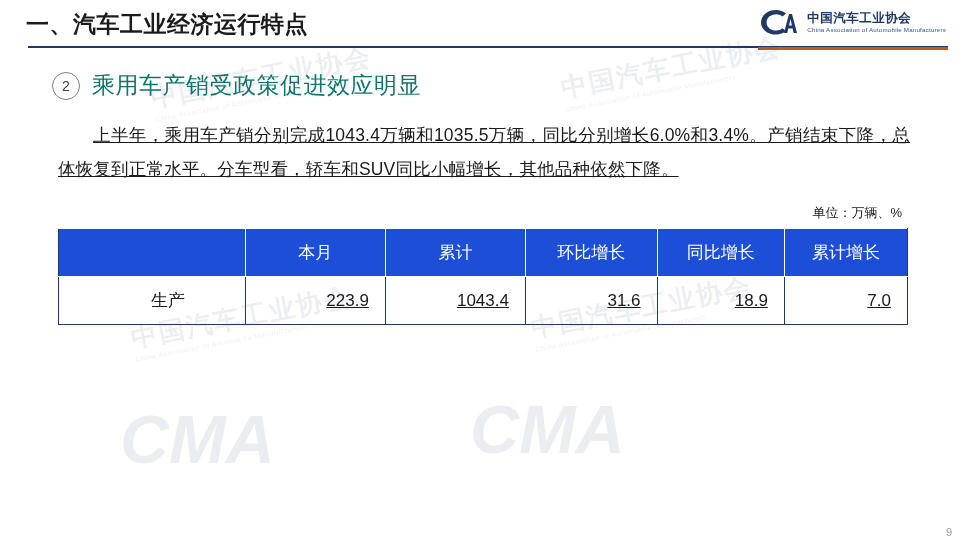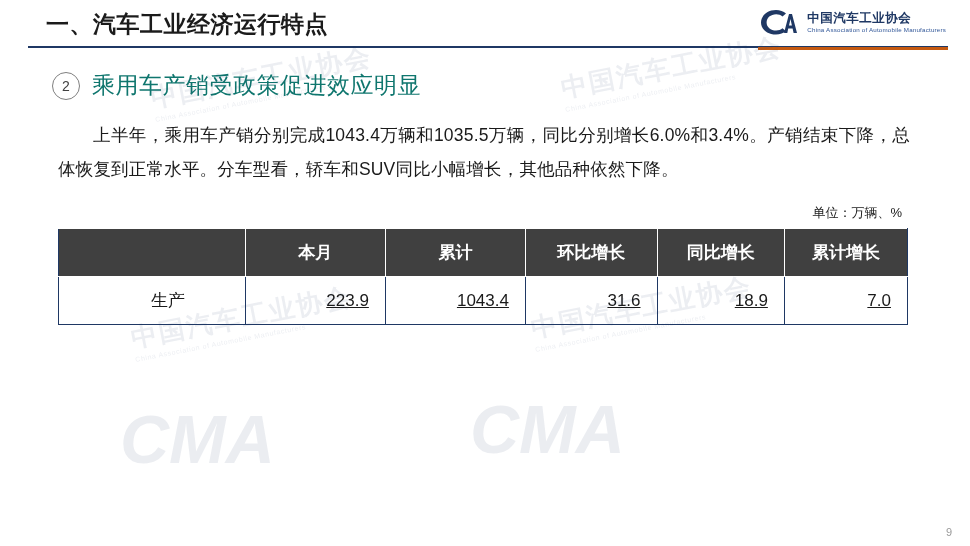--- a/index.html
+++ b/index.html
@@ -15,21 +15,21 @@
     overflow: hidden;
     position: relative;
   }
 
   
   .slide-header {
     position: relative;
     height: 48px;
     display: flex;
     align-items: center;
-    padding: 0 24px 0 46px;
+    padding: 0 24px 0 26px;
     box-sizing: border-box;
   }
   .header-title {
     font-size: 23px;
     font-weight: bold;
     color: #1b1b1b;
     letter-spacing: 0.5px;
     white-space: nowrap;
   }
   .header-rule {
@@ -107,20 +107,21 @@
   }
 
   
   .body-text {
     margin: 18px 60px 18px 58px;
     font-size: 17.5px;
     line-height: 1.92;
     color: #1a1a1a;
     text-align: justify;
     letter-spacing: 0.2px;
+    text-decoration: underline;
   }
   .body-text p {
     margin: 0;
     text-indent: 2em;
   }
 
   
   .unit-label {
     margin: 14px 68px 0 0;
     text-align: right;
@@ -138,23 +139,23 @@
     border-collapse: collapse;
     table-layout: fixed;
   }
   table.data-table th,
   table.data-table td {
     border: 1px solid #1f3864;
     height: 45px;
     font-size: 17px;
   }
   table.data-table thead th {
-    background: #404040;
+    background: #1d4ed8;
     color: #ffffff;
-    font-weight: bold;
+    font-weight: normal;
     text-align: center;
     border-color: #ffffff;
   }
   table.data-table thead th:first-child {
     border-left-color: #1f3864;
   }
   table.data-table thead th:last-child {
     border-right-color: #1f3864;
   }
   table.data-table tbody td {

